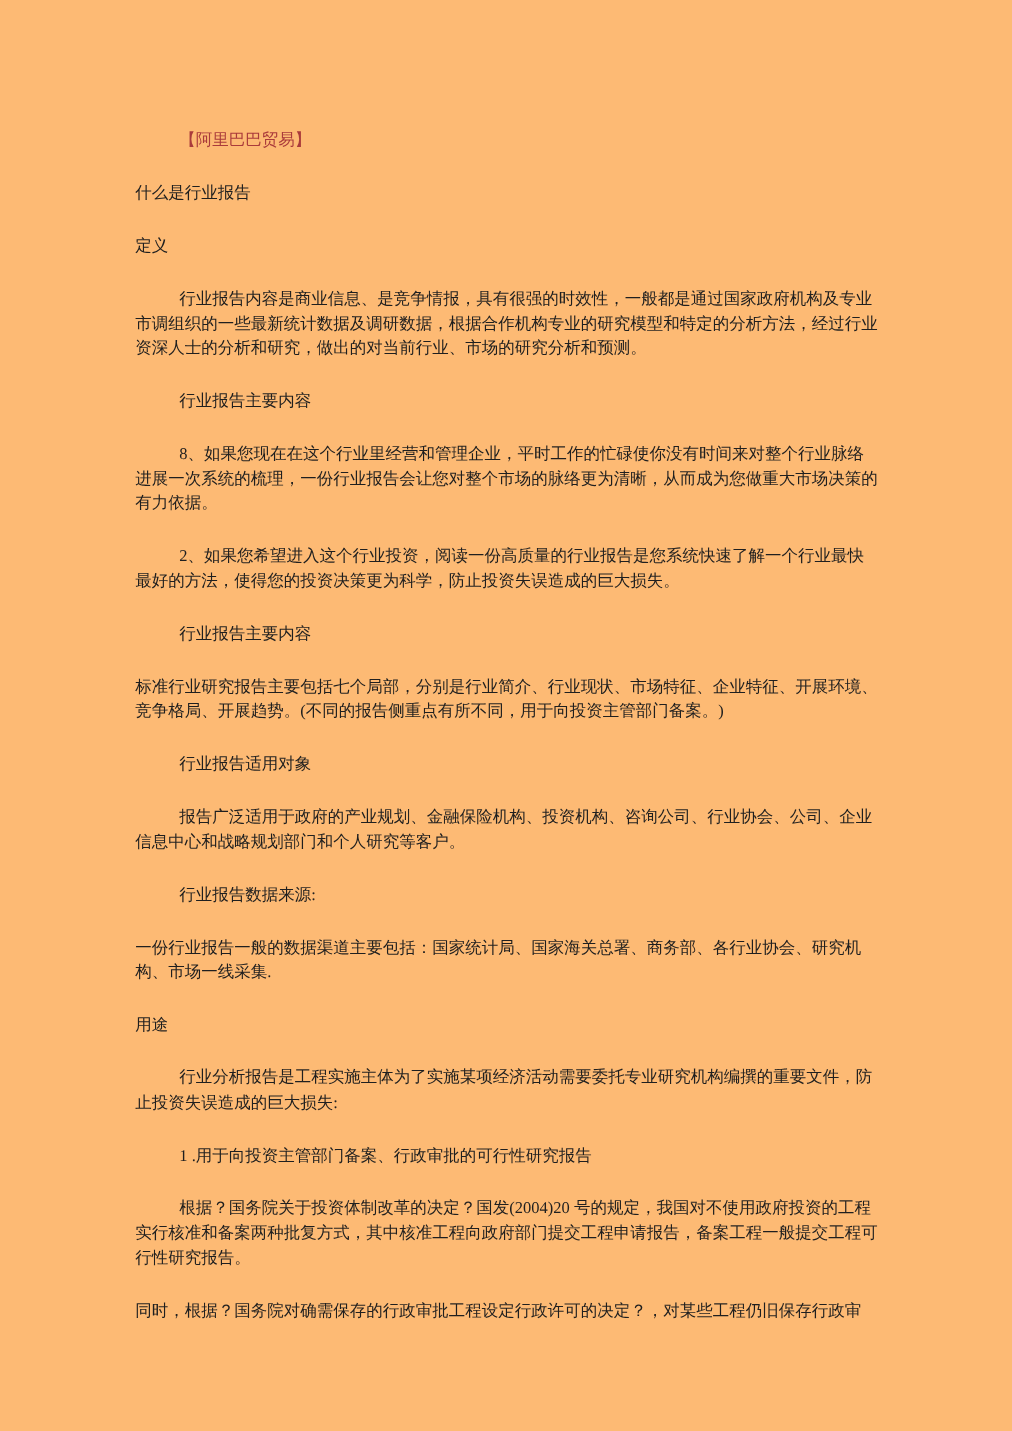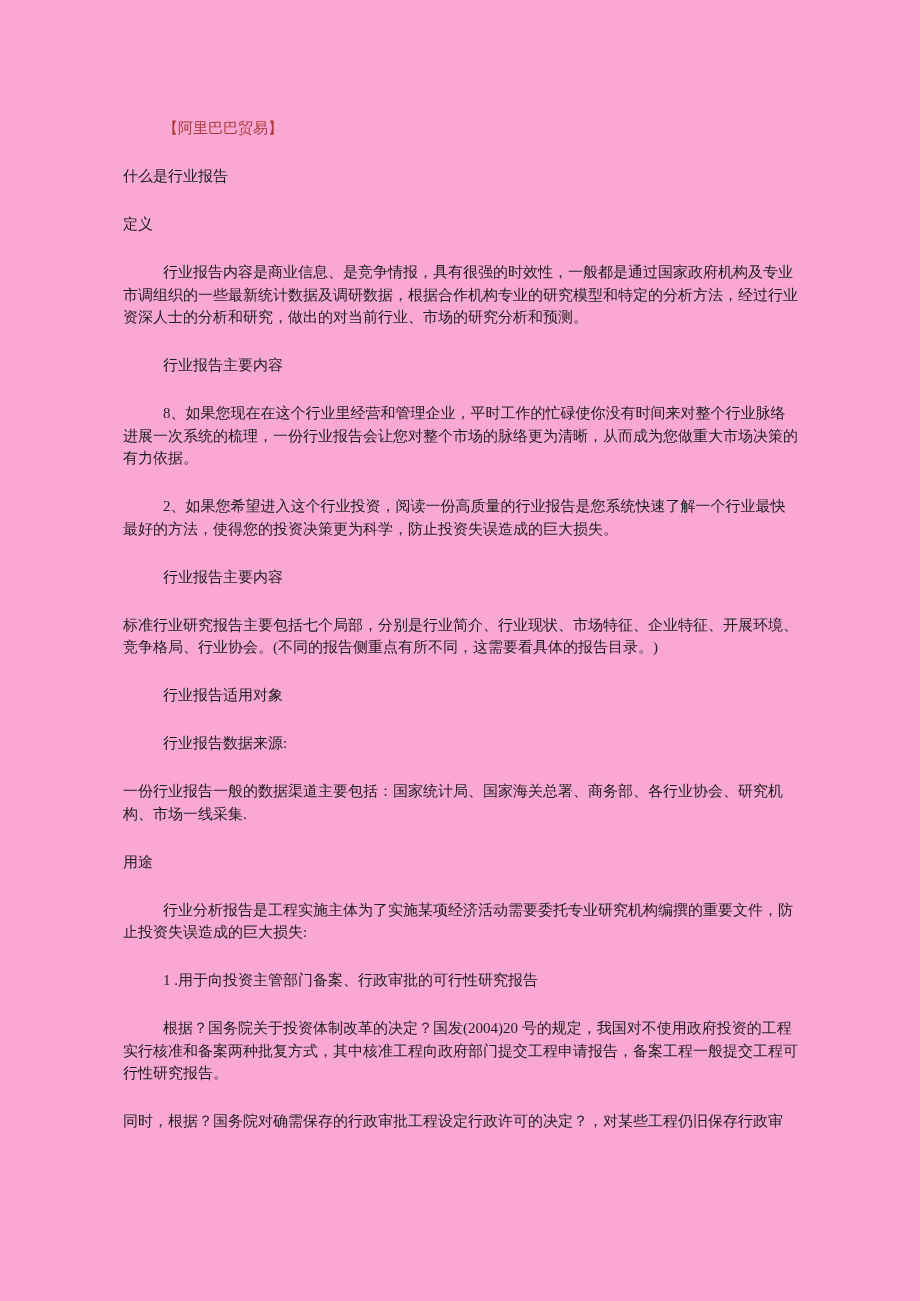--- a/index.html
+++ b/index.html
@@ -11,21 +11,21 @@
     width: 920px;
     height: 1301px;
     overflow: hidden;
     font-family: "Liberation Serif", "DejaVu Serif", serif;
   }
   .doc-page {
     box-sizing: border-box;
     width: 920px;
     height: 1301px;
     padding: 117px 0 0 123px;
-    background: #f9a8d4;
+    background: #fdba74;
   }
   .doc-body {
     width: 675px;
     color: #1f1f1f;
     font-size: 15px;
     line-height: 22.5px;
     text-align: left;
     word-break: break-all;
   }
   .doc-body p {
@@ -53,24 +53,25 @@
     <p class="indent">行业报告内容是商业信息、是竞争情报，具有很强的时效性，一般都是通过国家政府机构及专业市调组织的一些最新统计数据及调研数据，根据合作机构专业的研究模型和特定的分析方法，经过行业资深人士的分析和研究，做出的对当前行业、市场的研究分析和预测。</p>
 
     <p class="indent">行业报告主要内容</p>
 
     <p class="indent">8、如果您现在在这个行业里经营和管理企业，平时工作的忙碌使你没有时间来对整个行业脉络进展一次系统的梳理，一份行业报告会让您对整个市场的脉络更为清晰，从而成为您做重大市场决策的有力依据。</p>
 
     <p class="indent">2、如果您希望进入这个行业投资，阅读一份高质量的行业报告是您系统快速了解一个行业最快最好的方法，使得您的投资决策更为科学，防止投资失误造成的巨大损失。</p>
 
     <p class="indent">行业报告主要内容</p>
 
-    <p>标准行业研究报告主要包括七个局部，分别是行业简介、行业现状、市场特征、企业特征、开展环境、竞争格局、行业协会。(不同的报告侧重点有所不同，这需要看具体的报告目录。)</p>
+    <p>标准行业研究报告主要包括七个局部，分别是行业简介、行业现状、市场特征、企业特征、开展环境、竞争格局、开展趋势。(不同的报告侧重点有所不同，用于向投资主管部门备案。)</p>
 
     <p class="indent">行业报告适用对象</p>
 
+    <p class="indent">报告广泛适用于政府的产业规划、金融保险机构、投资机构、咨询公司、行业协会、公司、企业信息中心和战略规划部门和个人研究等客户。</p>
 
     <p class="indent">行业报告数据来源:</p>
 
     <p>一份行业报告一般的数据渠道主要包括：国家统计局、国家海关总署、商务部、各行业协会、研究机构、市场一线采集.</p>
 
     <p>用途</p>
 
     <p class="indent">行业分析报告是工程实施主体为了实施某项经济活动需要委托专业研究机构编撰的重要文件，防止投资失误造成的巨大损失:</p>
 
     <p class="indent">1 .用于向投资主管部门备案、行政审批的可行性研究报告</p>

